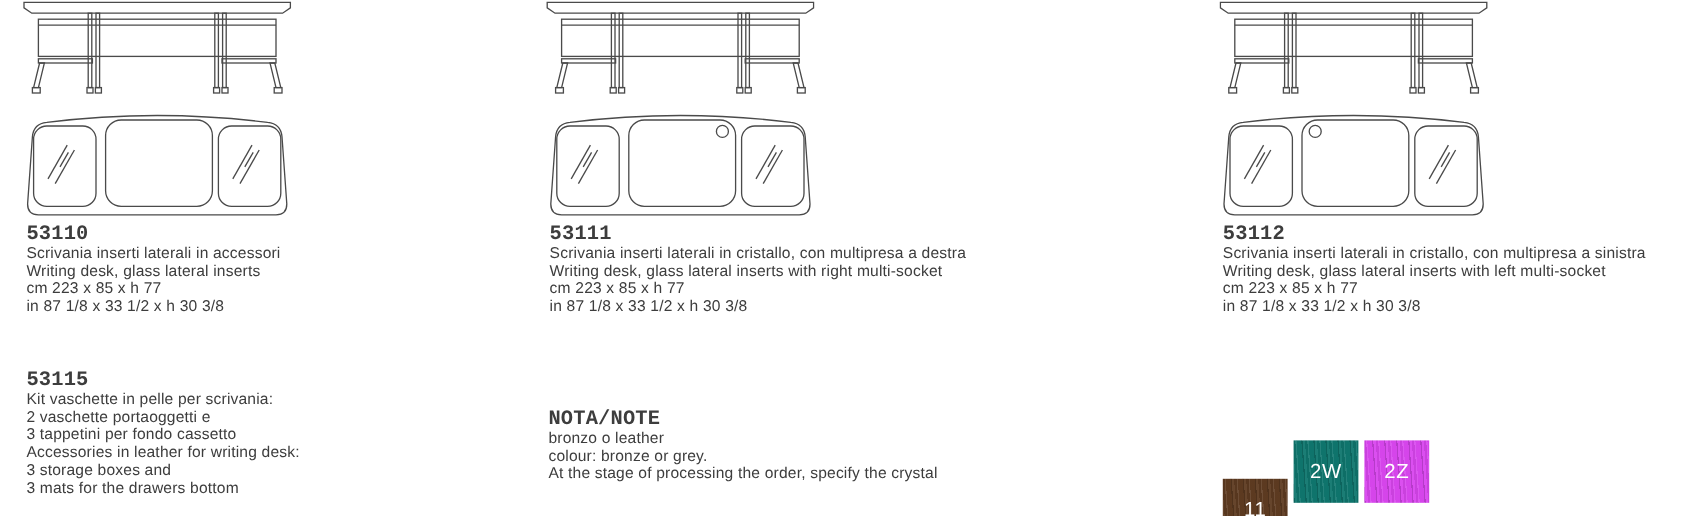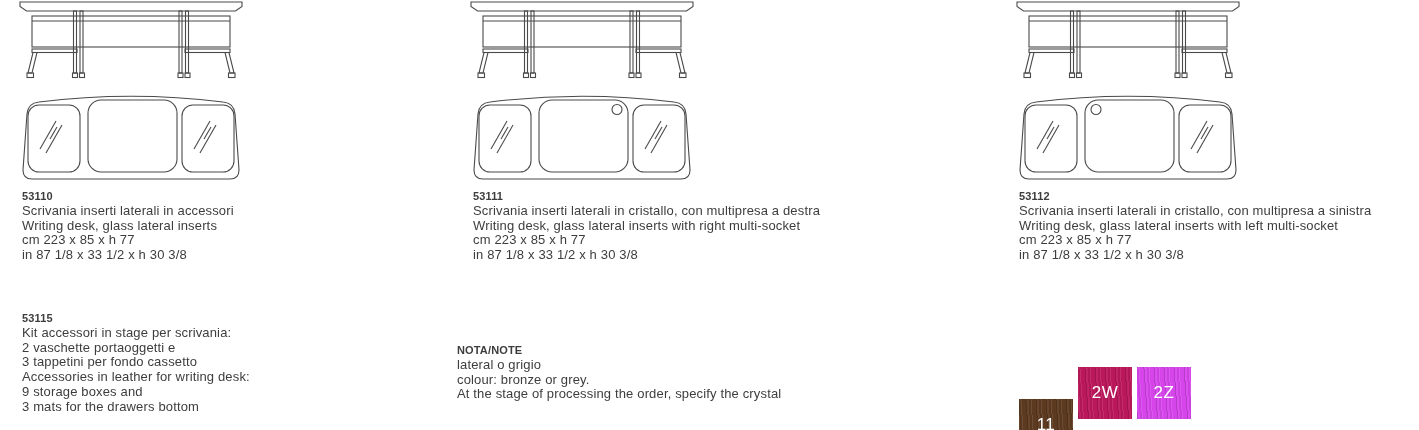--- a/index.html
+++ b/index.html
@@ -18,21 +18,21 @@
     font-family:"Liberation Sans","DejaVu Sans",sans-serif;
     position:relative;
   }
   .sheet{position:absolute;inset:0;}
   .col{position:absolute;top:0;width:430px;height:300px;}
   .col .front{position:absolute;top:0;left:0;}
   .col .plan{position:absolute;top:92px;left:-2px;}
   svg.drawing{stroke:var(--line-color);stroke-width:1.1;fill:none;}
   svg.drawing .white{fill:var(--glass-fill);}
   .pinfo{position:absolute;top:189px;left:3px;width:420px;font-size:13px;line-height:14.8px;letter-spacing:.15px;}
-  .code{font-weight:bold;font-size:11px;}
+  .code{font-weight:bold;font-size:17px;font-family:Liberation Mono, monospace;}
   .en{}
   .textblock{position:absolute;font-size:13px;line-height:14.8px;letter-spacing:.15px;}
   .accessory{left:22px;top:311px;width:420px;}
   .note{left:457px;top:343px;width:450px;}
   .finishes{left:1019px;top:367px;display:flex;gap:5px;}
   .swatch{
     width:54px;height:52px;position:relative;
     display:flex;align-items:center;justify-content:center;
   }
   .swatch::before{
@@ -95,21 +95,21 @@
       </svg>
     <div class="pinfo">
       <div class="code">53110</div>
       <div>Scrivania inserti laterali in accessori</div>
       <div class="en">Writing desk, glass lateral inserts</div>
       <div>cm 223 x 85 x h 77</div>
       <div>in 87 1/8 x 33 1/2 x h 30 3/8</div>
     </div>
   </section>
 
-  <section class="col" style="left:470px">
+  <section class="col" style="left:455px">
     <svg class="drawing front" width="224" height="80" viewBox="0 0 224 80">
         <use href="#front-view"></use>
       </svg>
     <svg class="drawing plan" width="228" height="90" viewBox="0 0 228 90">
       <use href="#top-view"></use>
       <circle class="white" cx="149" cy="17.5" r="5"></circle>
     </svg>
     <div class="pinfo">
       <div class="code">53111</div>
       <div>Scrivania inserti laterali in cristallo, con multipresa a destra</div>
@@ -131,40 +131,40 @@
       <div class="code">53112</div>
       <div>Scrivania inserti laterali in cristallo, con multipresa a sinistra</div>
       <div class="en">Writing desk, glass lateral inserts with left multi-socket</div>
       <div>cm 223 x 85 x h 77</div>
       <div>in 87 1/8 x 33 1/2 x h 30 3/8</div>
     </div>
   </section>
 
   <section class="textblock accessory">
     <div class="code">53115</div>
-    <div>Kit accessori in stage per scrivania:</div>
+    <div>Kit vaschette in pelle per scrivania:</div>
     <div>2 vaschette portaoggetti e</div>
     <div>3 tappetini per fondo cassetto</div>
     <div class="en">Accessories in leather for writing desk:</div>
-    <div class="en">9 storage boxes and</div>
+    <div class="en">3 storage boxes and</div>
     <div class="en">3 mats for the drawers bottom</div>
   </section>
 
   <section class="textblock note">
     <div class="code">NOTA/NOTE</div>
-    <div>lateral o grigio</div>
+    <div>bronzo o leather</div>
     <div class="en">colour: bronze or grey.</div>
     <div class="en">At the stage of processing the order, specify the crystal</div>
   </section>
 
   <section class="textblock finishes">
     <div class="swatch" style="background-color: rgb(94, 59, 33); margin-top: 32px;">
       <span class="swlabel">11</span>
     </div>
-    <div class="swatch" style="background-color: #be185d;">
+    <div class="swatch" style="background-color: #0f766e;">
       <span class="swlabel">2W</span>
     </div>
     <div class="swatch" style="background-color: #d946ef;">
       <span class="swlabel">2Z</span>
     </div>
   </section>
 
 </div>
 
 </body></html>

